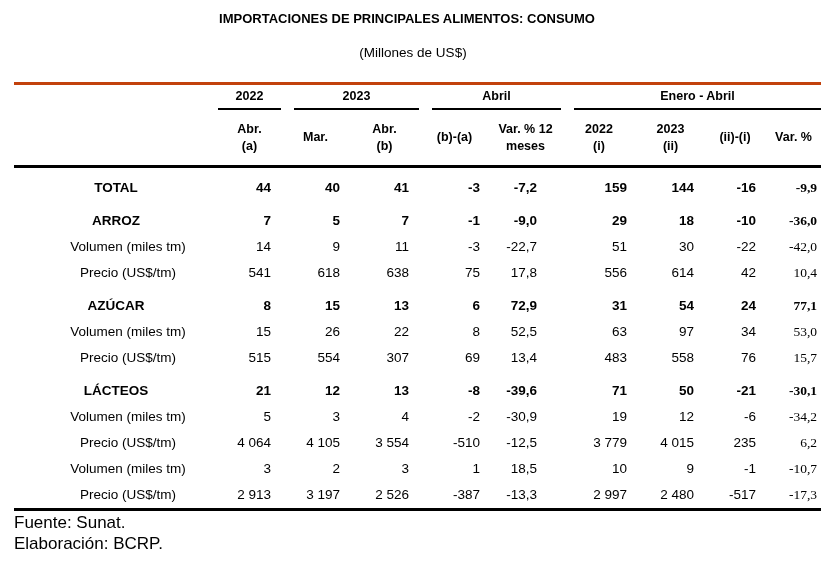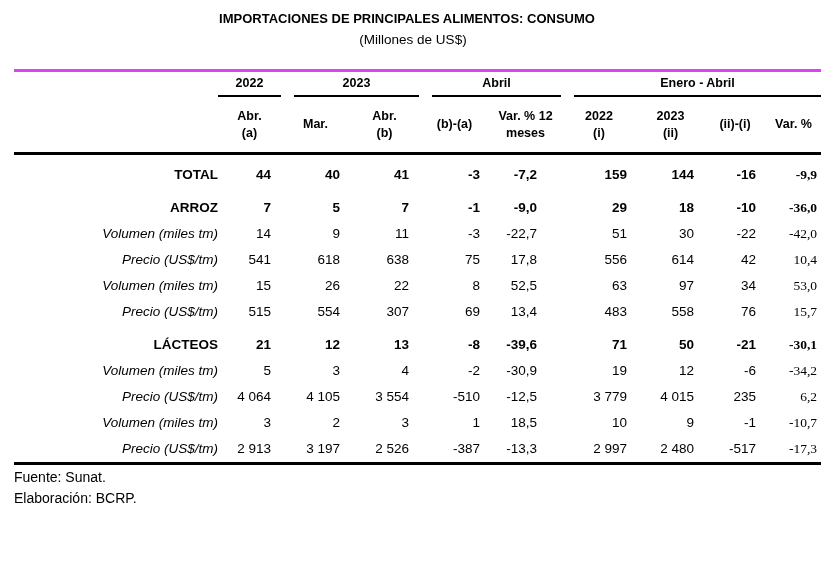--- a/index.html
+++ b/index.html
@@ -11,32 +11,32 @@
     overflow: hidden;
   }
   .title {
     margin: 10px 12px 0 0;
     text-align: center;
     font-size: 13px;
     font-weight: bold;
     line-height: 18px;
   }
   .subtitle {
-    margin: 3px 0 0 0;
+    margin: 16px 0 0 0;
     text-align: center;
     font-size: 13.5px;
     font-weight: normal;
     line-height: 17px;
   }
   table.data {
     border-collapse: collapse;
     table-layout: fixed;
     margin: 21px 3px 0 14px;
     width: 807px;
-    border-top: 3px solid #d946ef;
+    border-top: 3px solid #c2410c;
   }
   
   tr.group-row th { padding: 4px 0 0 0; vertical-align: bottom; }
   .glabel {
     font-size: 12.5px;
     font-weight: bold;
     text-align: center;
     padding-bottom: 4px;
     border-bottom: 2px solid #000;
     line-height: 15px;
@@ -55,29 +55,29 @@
   }
   
   tbody td {
     font-size: 13.5px;
     line-height: 26px;
     padding: 0;
     vertical-align: bottom;
   }
   tbody tr.group td { padding-top: 7px; font-weight: bold; }
   tbody tr:last-child td { border-bottom: 3px solid #000; }
-  td.label { text-align: right; }
-  tr.sub td.label { padding-left: 24px; font-style: italic; }
+  td.label { text-align: center; }
+  tr.sub td.label { padding-left: 24px; }
   td.val { text-align: right; padding-right: 10px; white-space: nowrap; }
   tbody td.val:nth-child(6) { padding-right: 24px; }
   tbody td.val:nth-child(10) { padding-right: 4px; font-family: Liberation Serif, serif; }
   
   .footnote {
     margin: 5px 0 0 14px;
-    font-size: 14px;
+    font-size: 17px;
     line-height: 14px;
   }
   .footnote + .footnote { margin-top: 7px; }
 </style>
 </head>
 <body>
 
 <div>
 
   <div class="title">IMPORTACIONES DE PRINCIPALES ALIMENTOS: CONSUMO</div>
@@ -172,20 +172,32 @@
         <td class="val">541</td>
         <td class="val">618</td>
         <td class="val">638</td>
         <td class="val">75</td>
         <td class="val">17,8</td>
         <td class="val">556</td>
         <td class="val">614</td>
         <td class="val">42</td>
         <td class="val">10,4</td>
       </tr>
+      <tr class="group">
+        <td class="label">AZÚCAR</td>
+        <td class="val">8</td>
+        <td class="val">15</td>
+        <td class="val">13</td>
+        <td class="val">6</td>
+        <td class="val">72,9</td>
+        <td class="val">31</td>
+        <td class="val">54</td>
+        <td class="val">24</td>
+        <td class="val">77,1</td>
+      </tr>
       <tr class="sub">
         <td class="label">Volumen (miles tm)</td>
         <td class="val">15</td>
         <td class="val">26</td>
         <td class="val">22</td>
         <td class="val">8</td>
         <td class="val">52,5</td>
         <td class="val">63</td>
         <td class="val">97</td>
         <td class="val">34</td>

